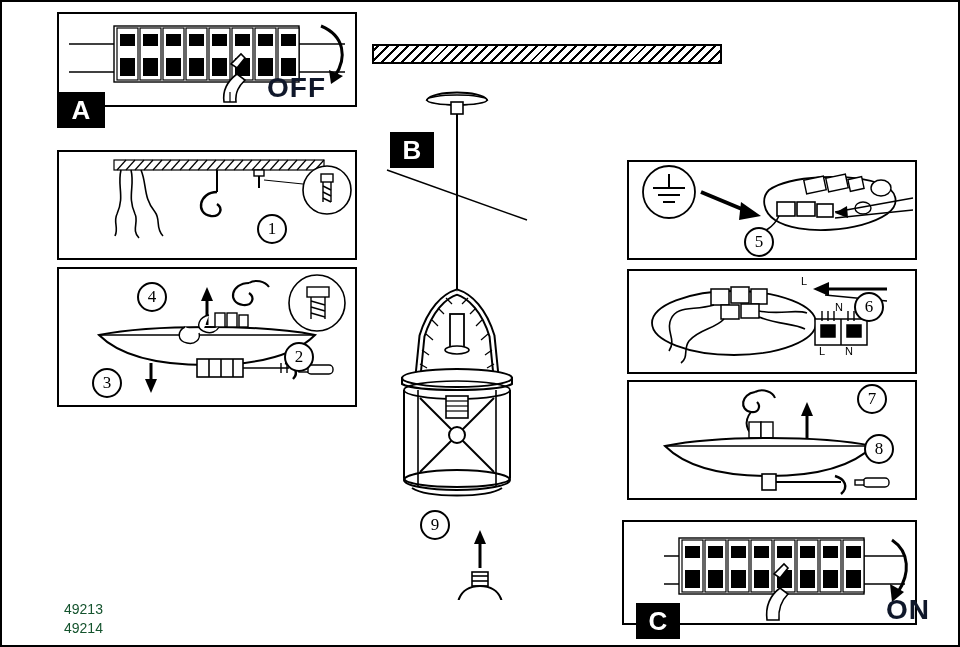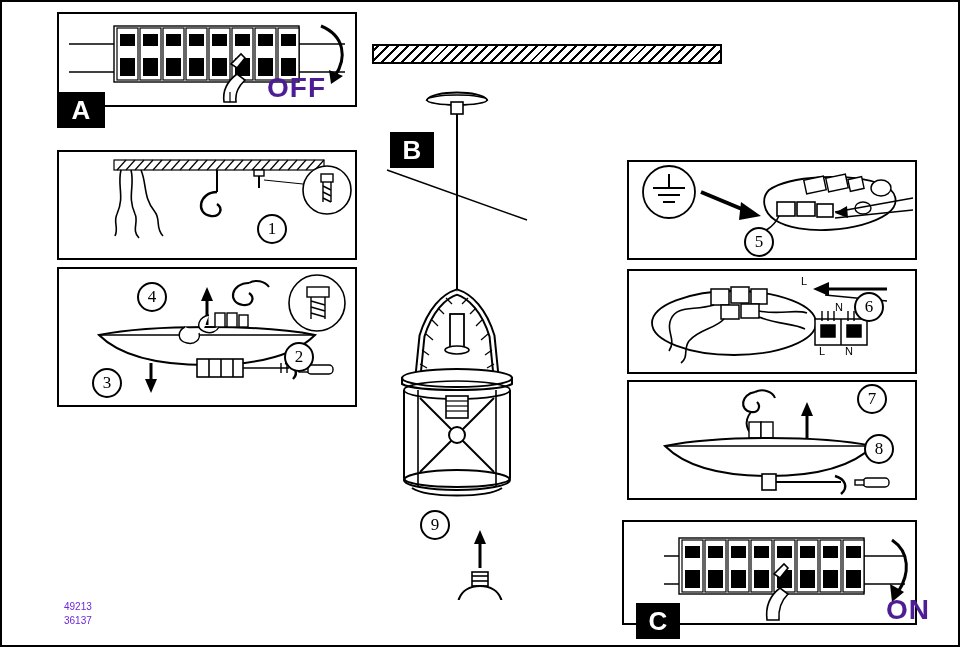--- a/index.html
+++ b/index.html
@@ -34,21 +34,21 @@
     line-height: 1;
     display: flex;
     align-items: center;
     justify-content: center;
     box-sizing: border-box;
   }
   .label-text {
     position: absolute;
     font-weight: bold;
     font-size: 26px;
-    color: #4c1d95;
+    color: #0f172a;
     letter-spacing: 1px;
   }
   .circnum {
     position: absolute;
     width: 30px;
     height: 30px;
     border: 2px solid #000000;
     border-radius: 50%;
     display: flex;
     align-items: center;
@@ -57,22 +57,22 @@
     font-weight: normal;
     color: #000000;
     box-sizing: border-box;
     background: #ffffff;
     font-family: "Liberation Serif", serif;
   }
   .codes {
     position: absolute;
     left: 62px;
     top: 598px;
-    font-size: 10px;
-    color: #6d28d9;
+    font-size: 14px;
+    color: #14532d;
     line-height: 1.35;
     font-family: "Liberation Sans", sans-serif;
   }
   svg { display: block; }
   .hatch-rect {
     position: absolute;
     border: 2px solid #000;
     box-sizing: border-box;
     background:
       repeating-linear-gradient(
@@ -467,16 +467,16 @@
 
       <path d="M268 18 C286 30 286 52 274 70" fill="none" stroke="#000" stroke-width="3"></path>
       <polygon points="266,62 280,70 268,80" fill="#000"></polygon>
     </svg>
   </div>
   <div class="tag" style="left:634px; top:601px; width:44px; height:36px;">C</div>
   <div class="label-text" style="left:862px; top:592px; font-size:28px;margin-left:22px;">ON</div>
 
   <div class="codes">
     <div>49213</div>
-    <div>36137</div>
+    <div>49214</div>
   </div>
 
 </div>
 
 </body></html>

